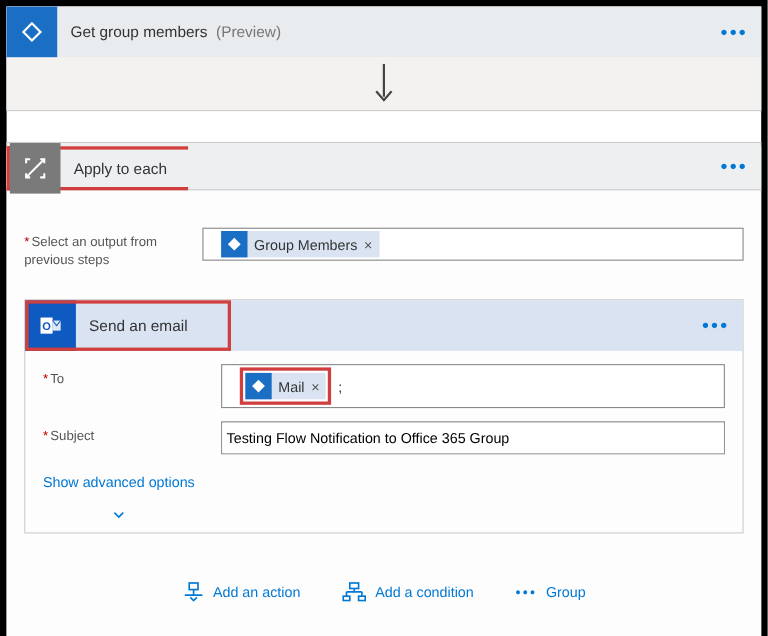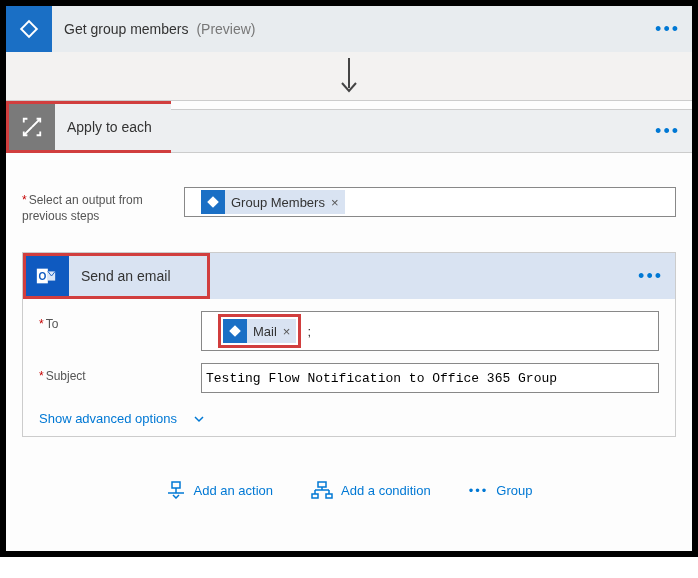--- a/index.html
+++ b/index.html
@@ -65,28 +65,29 @@
     background: #f3f2f1;
   }
   .connector svg { display: block; }
   
   .foreach-block {
     background: #fdfdfd;
   }
   .foreach-header {
     display: flex;
     align-items: center;
-    height: 52px;
+    height: 40px;
     background: #edeff1;
     border: 3px solid #d13e3e;
     border-right: none;
     padding-right: 12px;
     width: 165px;
     position: relative;
     z-index: 2;
+    margin-top: 32px;
   }
   .foreach-header-strip {
     display: flex;
     align-items: center;
     height: 44px;
     background: #edeff1;
     border-top: 1px solid #ccc;
     border-bottom: 1px solid #ccc;
     padding: 0 12px 0 0;
     position: relative;
@@ -145,21 +146,21 @@
     cursor: pointer;
   }
   .chip-highlight {
     border: 3px solid #d13e3e;
     padding: 2px;
     display: inline-flex;
   }
   .text-input {
     border: none;
     width: 100%;
-    font-family: Liberation Mono, monospace;
+    font-family: Liberation Sans, sans-serif;
     font-size: 13px;
     padding: 6px 4px;
     outline: none;
   }
   
   .nested-card {
     margin-top: 28px;
     border: 1px solid #ccc;
   }
   .nested-card .card-body {
@@ -178,20 +179,21 @@
     pointer-events: none;
   }
   .adv-link {
     color: #0078d4;
     font-size: 13px;
     cursor: pointer;
     display: inline-flex;
     align-items: center;
     gap: 16px;
     margin-top: 6px;
+    flex-direction: column;
   }
   
   .footer-actions {
     display: flex;
     justify-content: center;
     gap: 38px;
     padding: 44px 0 28px 0;
   }
   .footer-link {
     color: #0078d4;

